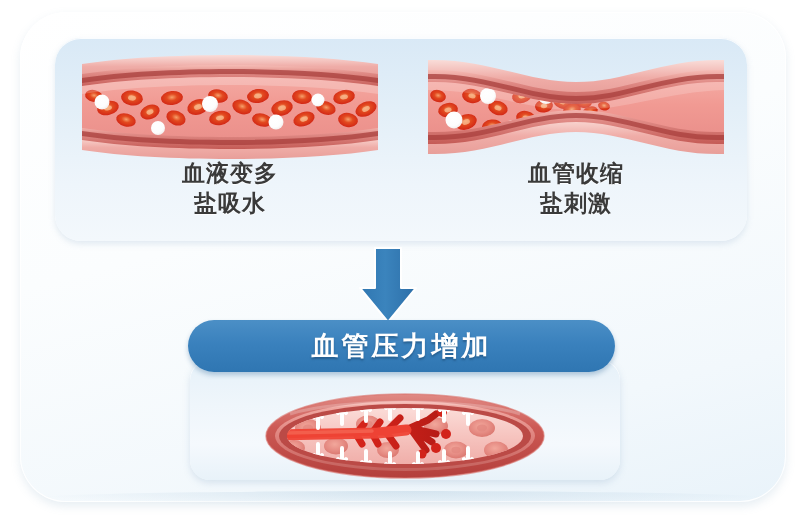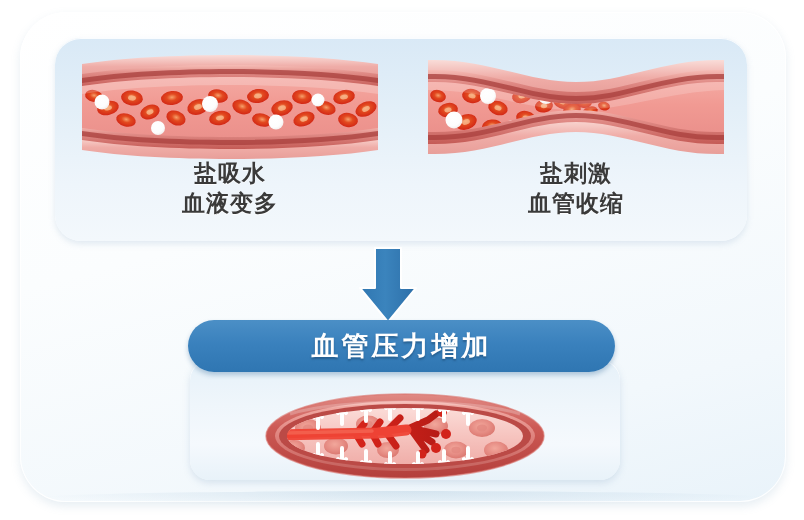--- a/index.html
+++ b/index.html
@@ -233,22 +233,22 @@
               <circle cx="130" cy="52" r="8"></circle>
               <circle cx="196" cy="70" r="7.5"></circle>
               <circle cx="238" cy="48" r="6.5"></circle>
             </g>
           </g>
 
           <path d="M2,34 C80,22 220,22 298,34 L298,42 C220,30 80,30 2,42 Z" fill="#ffffff" opacity="0.22"></path>
         </svg>
       </div>
       <div class="caption">
+        <div>血液变多</div>
         <div>盐吸水</div>
-        <div>血液变多</div>
       </div>
     </div>
 
     <div class="vessel-col right">
       <div class="vessel-art">
         <svg width="300" height="110" viewBox="0 0 300 110">
           <defs>
             <linearGradient id="lumenR" x1="0" y1="0" x2="0" y2="1">
               <stop offset="0%" stop-color="#f4a9a2"></stop>
               <stop offset="45%" stop-color="#f19a93"></stop>
@@ -331,22 +331,22 @@
               <circle cx="128" cy="70" r="7"></circle>
               <circle cx="86" cy="74" r="6"></circle>
             </g>
           </g>
 
           <path d="M2,30 C60,28 100,52 150,52 C200,52 240,28 298,30
                    L298,38 C240,40 200,58 150,58 C100,58 60,38 2,38 Z" fill="#ffffff" opacity="0.18"></path>
         </svg>
       </div>
       <div class="caption">
+        <div>血管收缩</div>
         <div>盐刺激</div>
-        <div>血管收缩</div>
       </div>
     </div>
   </div>
 
   <div class="arrow-wrap">
     <svg width="80" height="80" viewBox="0 0 80 80">
       <defs>
         <linearGradient id="arrGrad" x1="0" y1="0" x2="1" y2="0">
           <stop offset="0%" stop-color="#2f76b1"></stop>
           <stop offset="45%" stop-color="#3b84bd"></stop>

